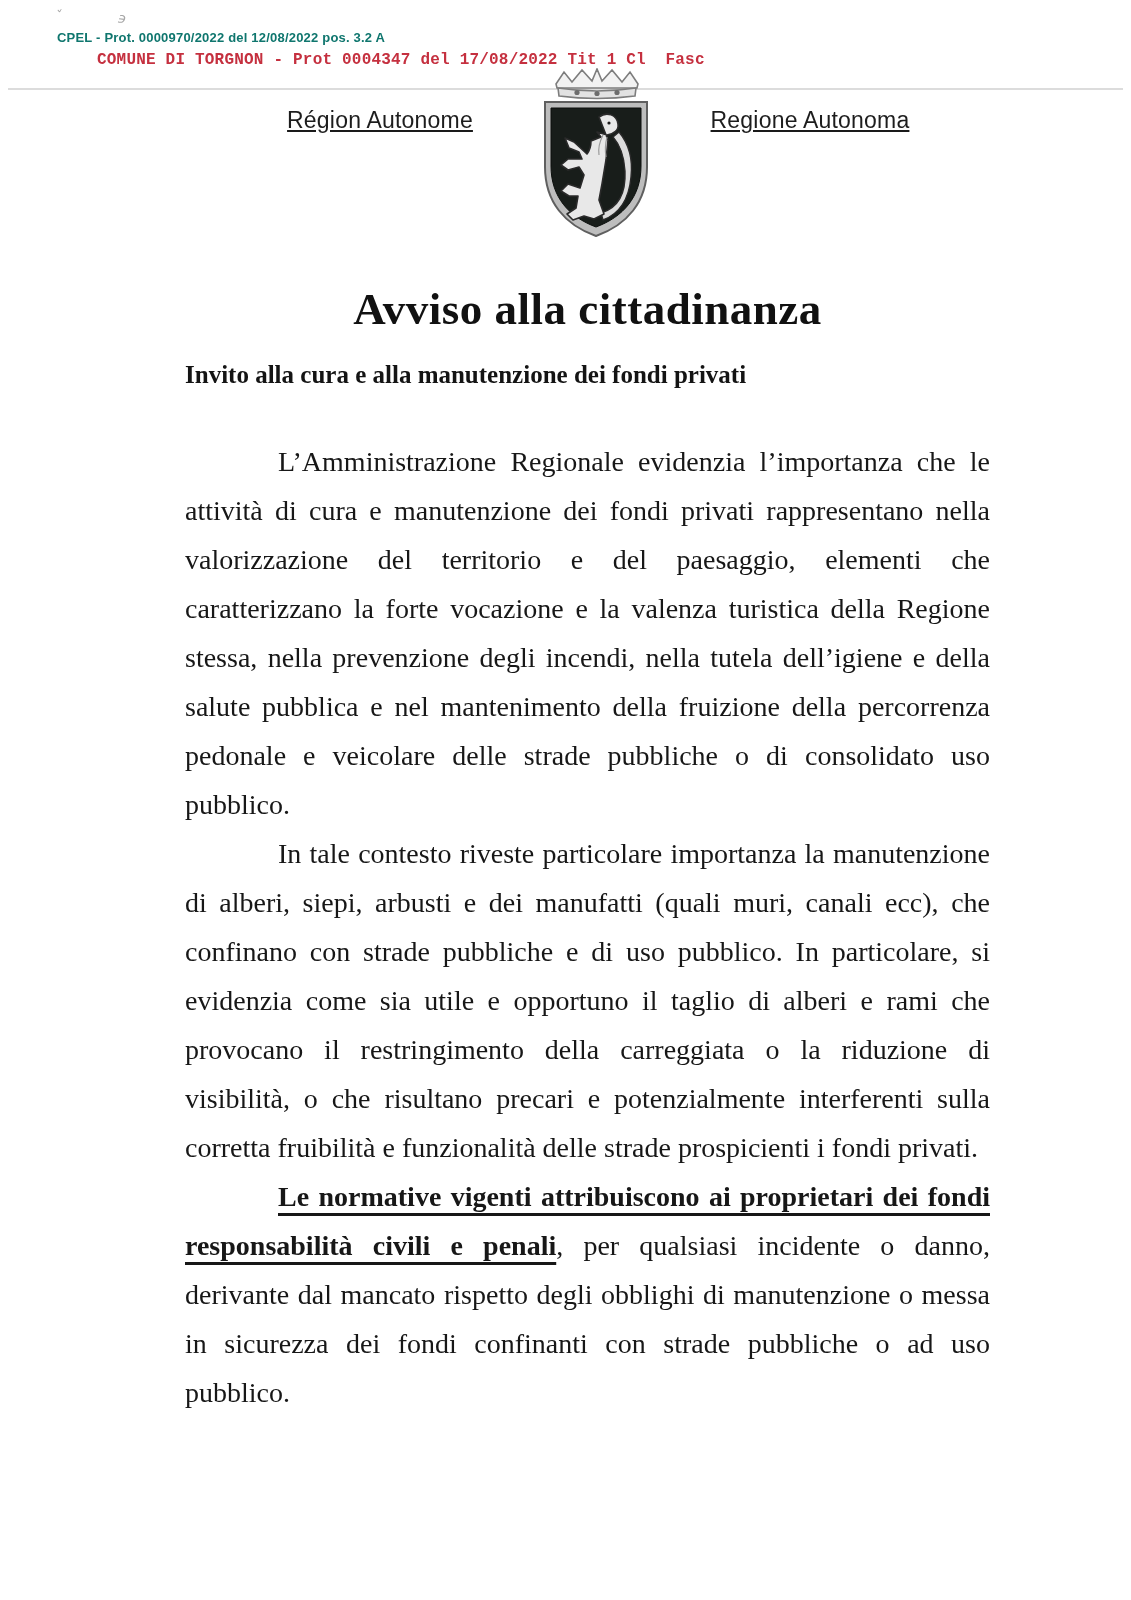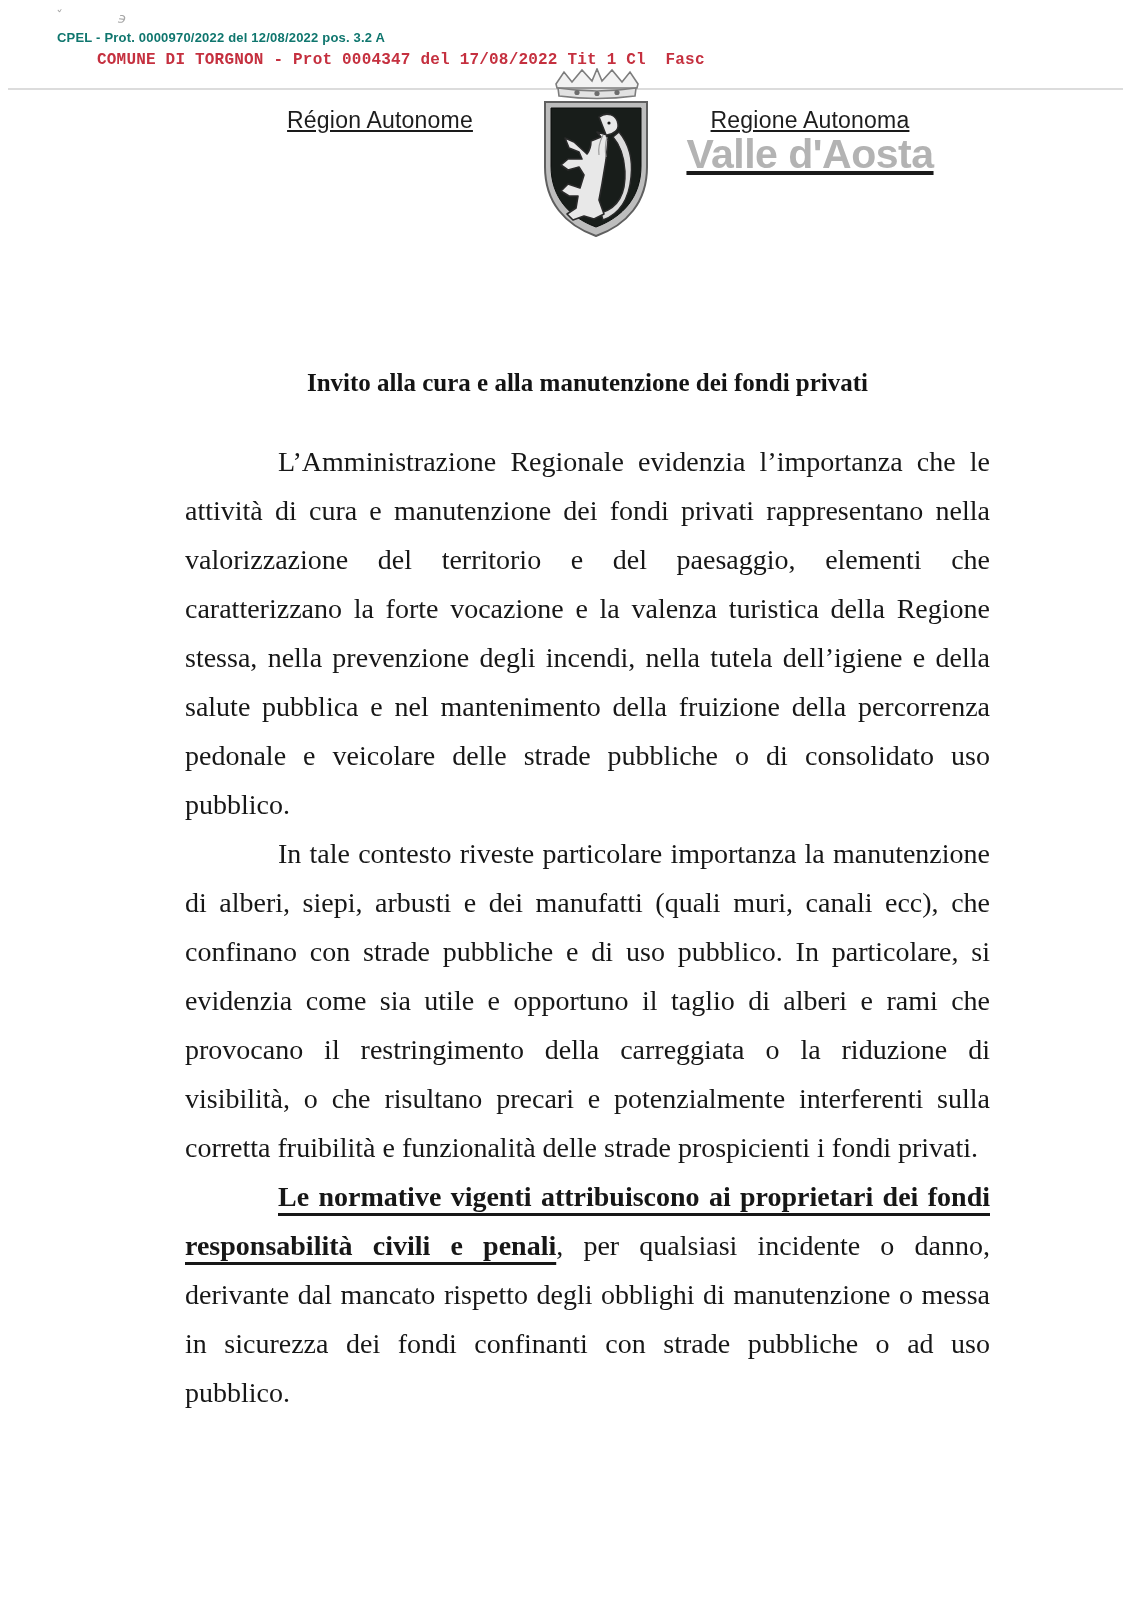--- a/index.html
+++ b/index.html
@@ -54,21 +54,21 @@
   .crown{position:absolute;left:551px;top:68px;width:92px;height:34px;}
   .shield{position:absolute;left:541px;top:97px;width:110px;height:141px;}
   
   .doc-title{
     position:absolute;left:185px;top:283px;width:805px;
     text-align:center;font-weight:700;font-size:45px;
     color:#111;letter-spacing:.5px;
   }
   .doc-subtitle{
     position:absolute;left:185px;top:361px;width:805px;
-    text-align:center;font-weight:700;font-size:25px;color:#141414;margin-top:8px;
+    text-align:left;font-weight:700;font-size:25px;color:#141414;
   }
   
   .body-text{
     position:absolute;left:185px;top:437px;width:805px;
     font-size:28px;line-height:49px;
     text-align:justify;color:#171717;
   }
   .body-text p{margin:0;text-indent:93px;}
   .lead-bold{
     font-weight:700;
@@ -123,23 +123,23 @@
              L53,122 L63,117
              L58,103 L61,87 L65,63 L67,43 Z" fill="#e8e8e8" stroke="#2a2a2a" stroke-width="1.6" stroke-linejoin="round"></path>
 
     <path d="M62,38 C58,46 57,52 58,58 M66,40 C64,48 64,54 65,60" fill="none" stroke="#9a9a9a" stroke-width="1.2"></path>
 
     <circle cx="68" cy="26" r="1.6" fill="#1a1a1a"></circle>
   </svg>
 
   <div class="logo-text logo-right">
     <div class="logo-top">Regione Autonoma</div>
-    <div class="logo-bottom" style="color:#b3b3b3;">Valle d'Aosta</div>
   </div>
 
+  <div class="doc-title">Avviso alla cittadinanza</div>
   <div class="doc-subtitle">Invito alla cura e alla manutenzione dei fondi privati</div>
 
   <div class="body-text">
     <p>L’Amministrazione Regionale evidenzia l’importanza che le attività di cura e manutenzione dei fondi privati rappresentano nella valorizzazione del territorio e del paesaggio, elementi che caratterizzano la forte vocazione e la valenza turistica della Regione stessa, nella prevenzione degli incendi, nella tutela dell’igiene e della salute pubblica e nel mantenimento della fruizione della percorrenza pedonale e veicolare delle strade pubbliche o di consolidato uso pubblico.</p>
     <p>In tale contesto riveste particolare importanza la manutenzione di alberi, siepi, arbusti e dei manufatti (quali muri, canali ecc), che confinano con strade pubbliche e di uso pubblico. In particolare, si evidenzia come sia utile e opportuno il taglio di alberi e rami che provocano il restringimento della carreggiata o la riduzione di visibilità, o che risultano precari e potenzialmente interferenti sulla corretta fruibilità e funzionalità delle strade prospicienti i fondi privati.</p>
     <p><span class="lead-bold">Le normative vigenti attribuiscono ai proprietari dei fondi responsabilità civili e penali</span><span>, per qualsiasi incidente o danno, derivante dal mancato rispetto degli obblighi di manutenzione o messa in sicurezza dei fondi confinanti con strade pubbliche o ad uso pubblico.</span></p>
   </div>
 
 </div>
 

